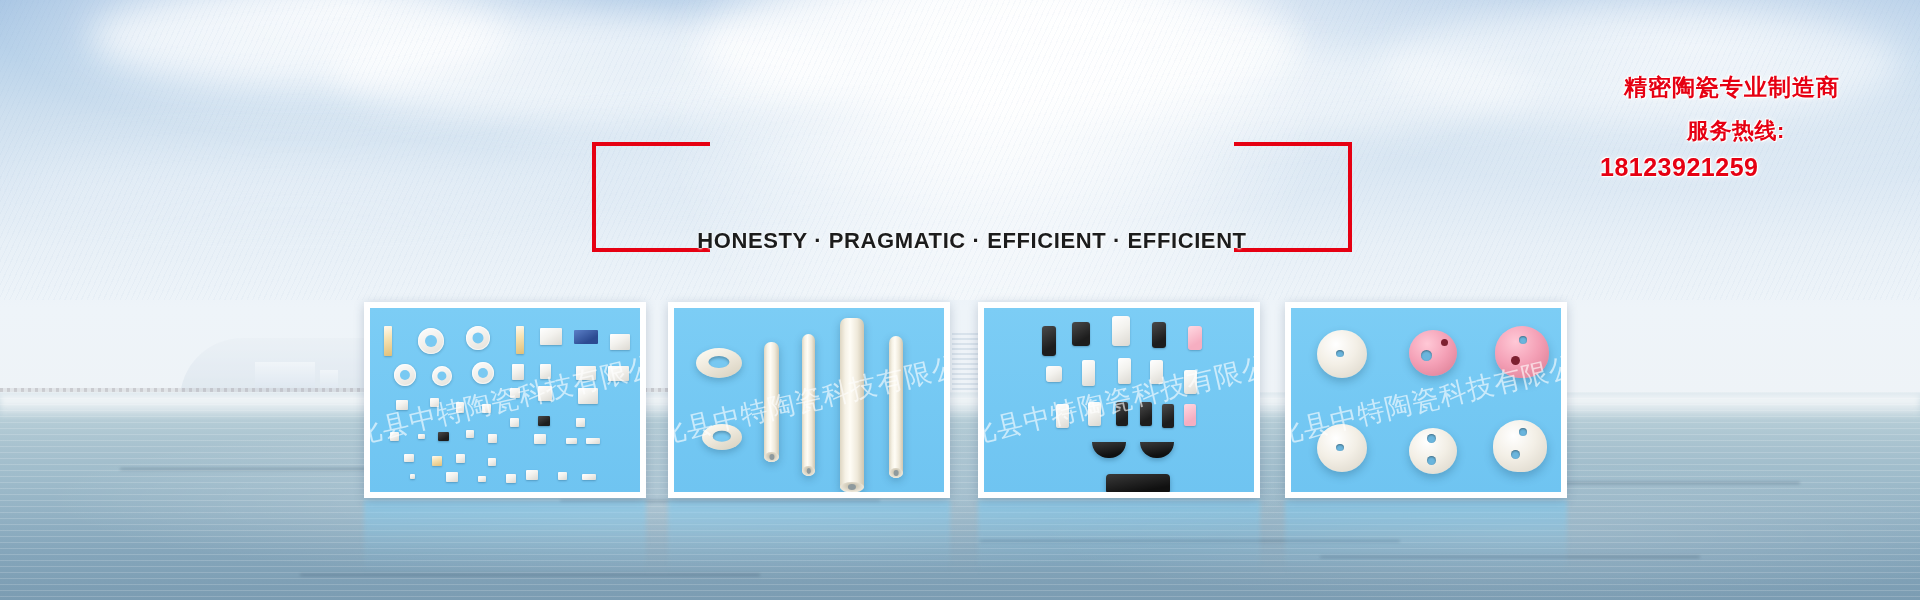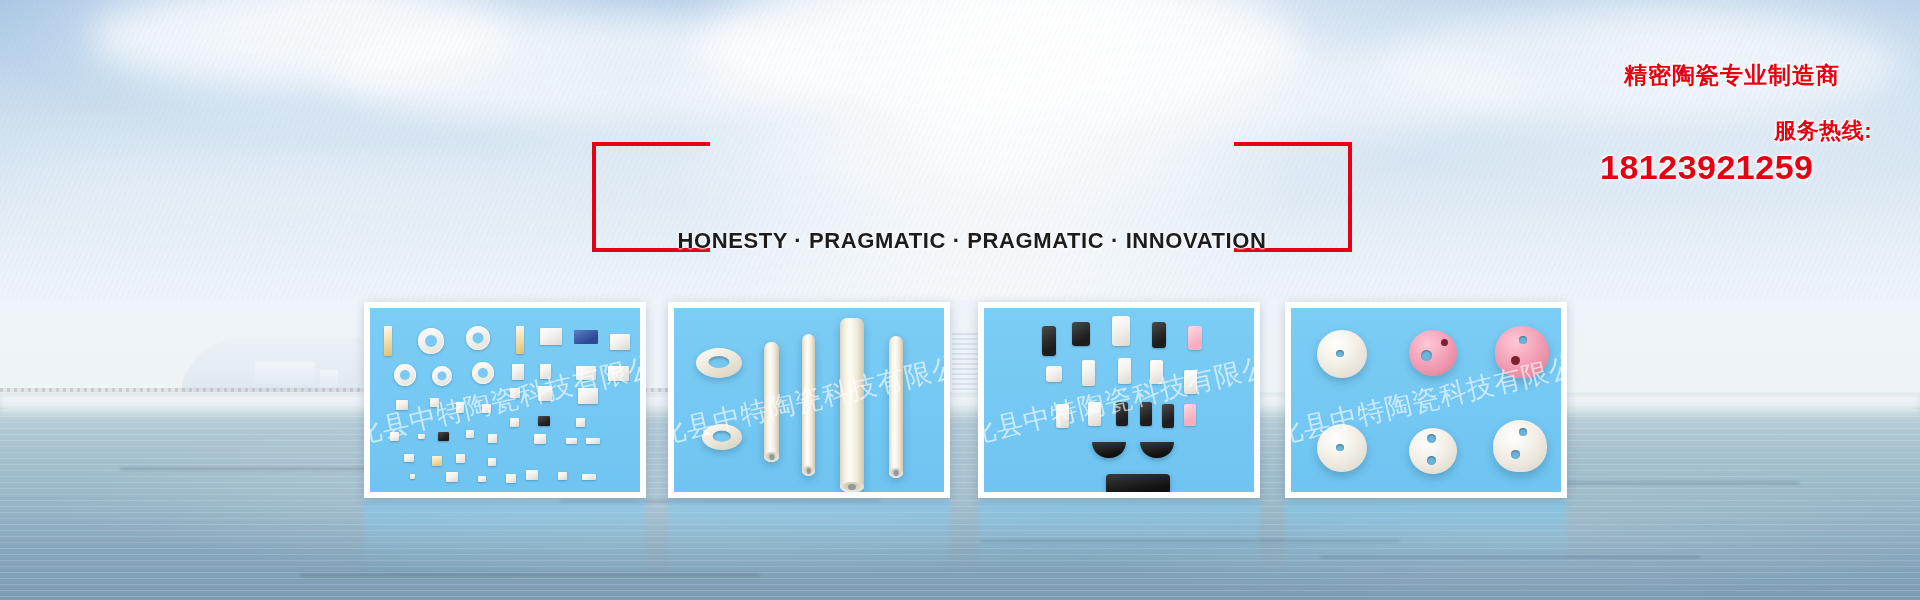--- a/index.html
+++ b/index.html
@@ -147,29 +147,29 @@
     text-align:center;
     font-size:22px; font-weight:bold; color:#1c1c1c;
     letter-spacing:.6px;
     line-height:26px;
     text-shadow:0 0 3px rgba(255,255,255,.95), 0 1px 2px rgba(255,255,255,.85);
     white-space:nowrap;
   }
 
   
   .contact {
-    position:absolute; right:48px; top:60px; width:280px; text-align:center;
+    position:absolute; right:48px; top:72px; width:280px; text-align:center;
   }
   .contact-line {
     color:#e60012; font-weight:bold; white-space:nowrap;
     text-shadow:0 0 3px #fff, 1px 1px 0 #fff, -1px -1px 0 #fff, 0 0 6px rgba(255,255,255,.95);
   }
   .contact-head { font-size:23px; letter-spacing:1px; line-height:30px; }
-  .contact-sub  { font-size:22px; letter-spacing:.5px; line-height:34px; margin-top:24px; text-align:right; padding-left:8px;}
-  .contact-tel  { font-size:34px; letter-spacing:.5px; line-height:38px; text-align:left; padding-left:8px;}
+  .contact-sub  { font-size:22px; letter-spacing:.5px; line-height:34px; margin-top:12px; text-align:center; padding-left:8px;}
+  .contact-tel  { font-size:25px; letter-spacing:.5px; line-height:38px; text-align:left; padding-left:8px;}
 
   
   .panels { position:absolute; left:0; top:0; width:1920px; height:600px; }
   .panel {
     position:absolute; top:302px; width:282px; height:196px;
     background:#ffffff;
     padding:6px;
     box-shadow:0 2px 10px rgba(40,70,100,.22);
   }
   .panel-inner {
@@ -293,21 +293,21 @@
 
   <div class="slogan-wrap">
     <div class="bracket">
       <div class="br br-tl-h"></div>
       <div class="br br-tl-v"></div>
       <div class="br br-bl-h"></div>
       <div class="br br-tr-h"></div>
       <div class="br br-tr-v"></div>
       <div class="br br-br-h"></div>
     </div>
-    <div class="slogan-en">HONESTY · PRAGMATIC · PRAGMATIC · INNOVATION</div>
+    <div class="slogan-en">HONESTY · PRAGMATIC · EFFICIENT · EFFICIENT</div>
   </div>
 
   <div class="contact">
     <div class="contact-line contact-head">精密陶瓷专业制造商</div>
     <div class="contact-line contact-sub">服务热线:</div>
     <div class="contact-line contact-tel">18123921259</div>
   </div>
 
   <div class="panels">
 

